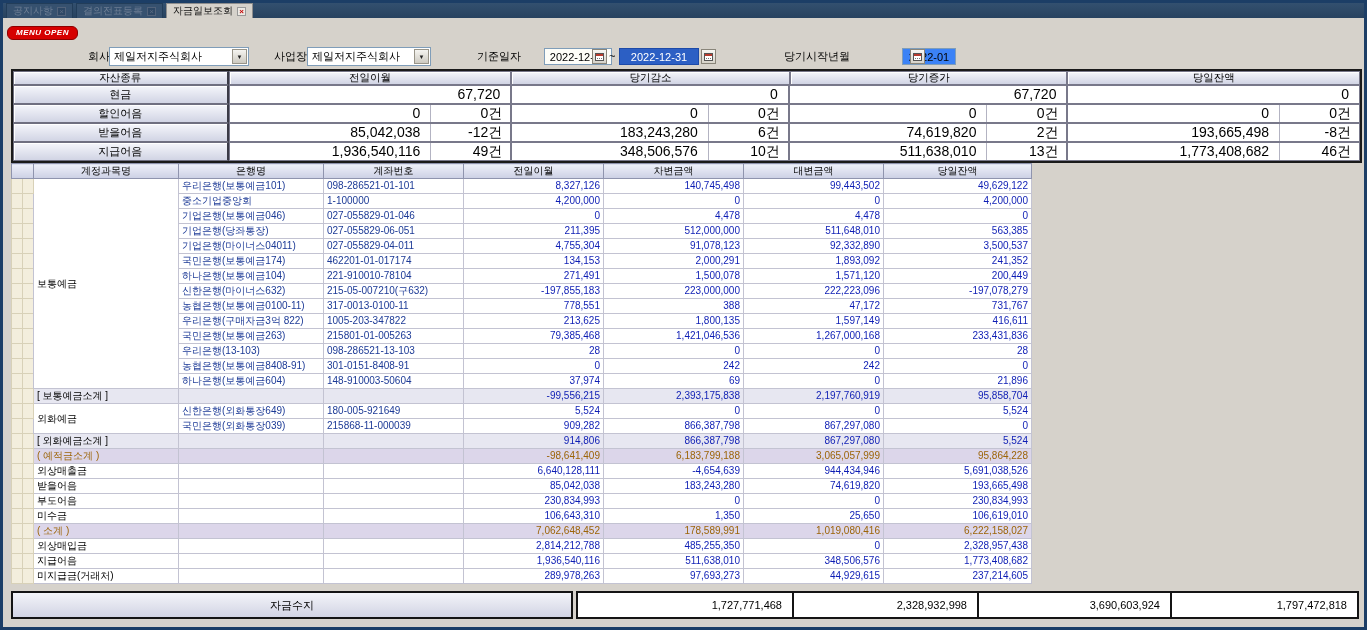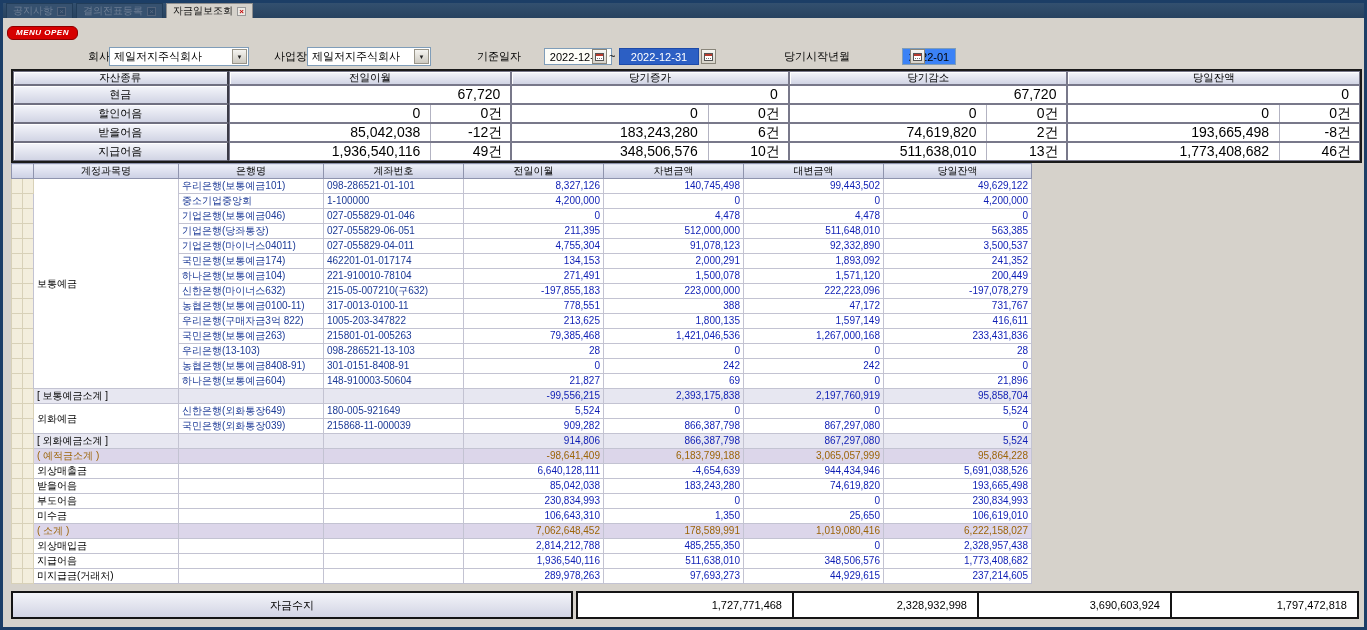--- a/index.html
+++ b/index.html
@@ -131,22 +131,22 @@
   <div class="flabel-txt" style="left:781px;">당기시작년월</div>
   <div class="datefield date-period" style="left:851px; width:54px;">2022-01</div>
   <div class="calbtn" style="left:907px;">
       <span class="calglyph"></span>
     </div>
 
   <div class="sumgrid">
       <div class="srow">
         <div class="scell sname shead">자산종류</div>
         <div class="scell shead" style="width:283px">전일이월</div>
+        <div class="scell shead" style="width:279px">당기감소</div>
         <div class="scell shead" style="width:278px">당기증가</div>
-        <div class="scell shead" style="width:279px">당기감소</div>
         <div class="scell shead" style="width:293px">당일잔액</div>
       </div>
       <div class="srow">
         <div class="scell sname">현금</div>
         <div class="scell sval" style="width:283px">
           <div class="samt">67,720</div>
         </div>
         <div class="scell sval" style="width:278px">
           <div class="samt">0</div>
         </div>
@@ -368,21 +368,21 @@
           <td class="num">0</td>
           <td class="num">242</td>
           <td class="num">242</td>
           <td class="num">0</td>
         </tr>
         <tr class="data">
           <td class="grip"></td>
           <td class="grip"></td>
           <td class="bank">하나은행(보통예금604)</td>
           <td class="accno">148-910003-50604</td>
-          <td class="num">21,827</td>
+          <td class="num">37,974</td>
           <td class="num">69</td>
           <td class="num">0</td>
           <td class="num">21,896</td>
         </tr>
         <tr class="subtotal">
           <td class="grip"></td>
           <td class="grip"></td>
           <td class="acct">[ 보통예금소계 ]</td>
           <td class="bank"></td>
           <td class="accno"></td>

